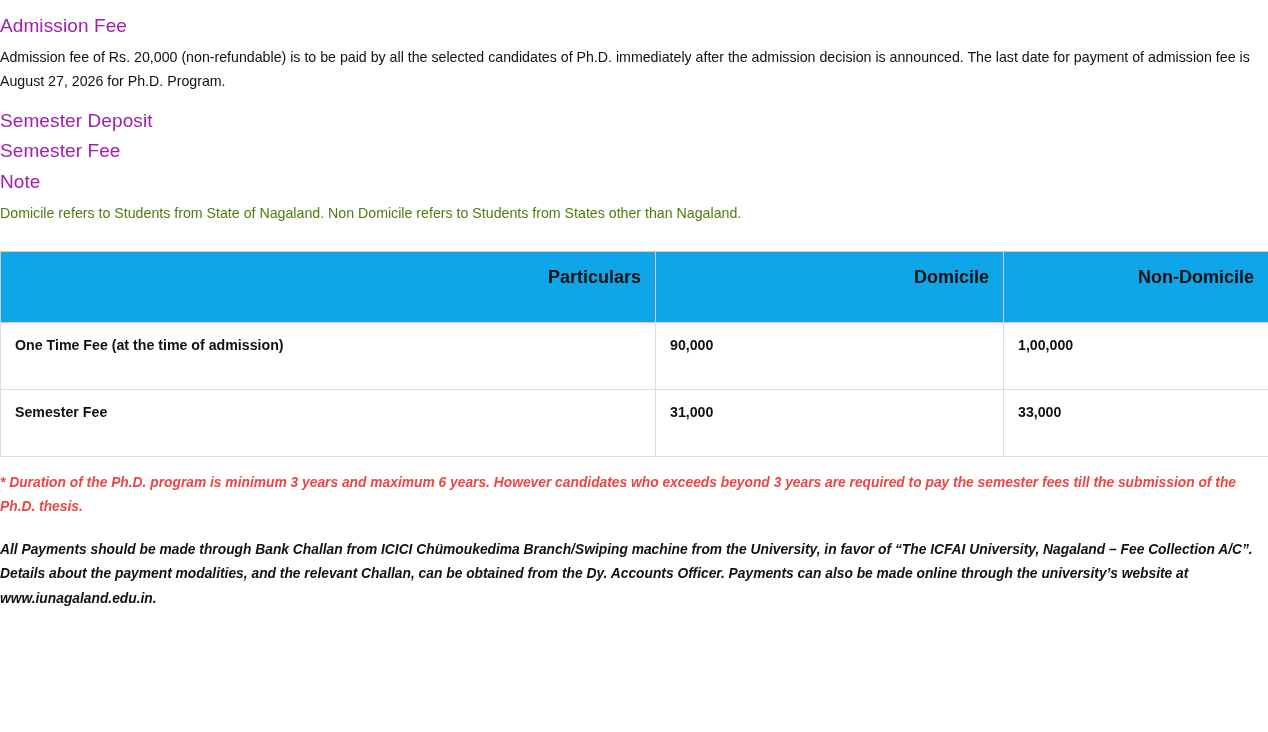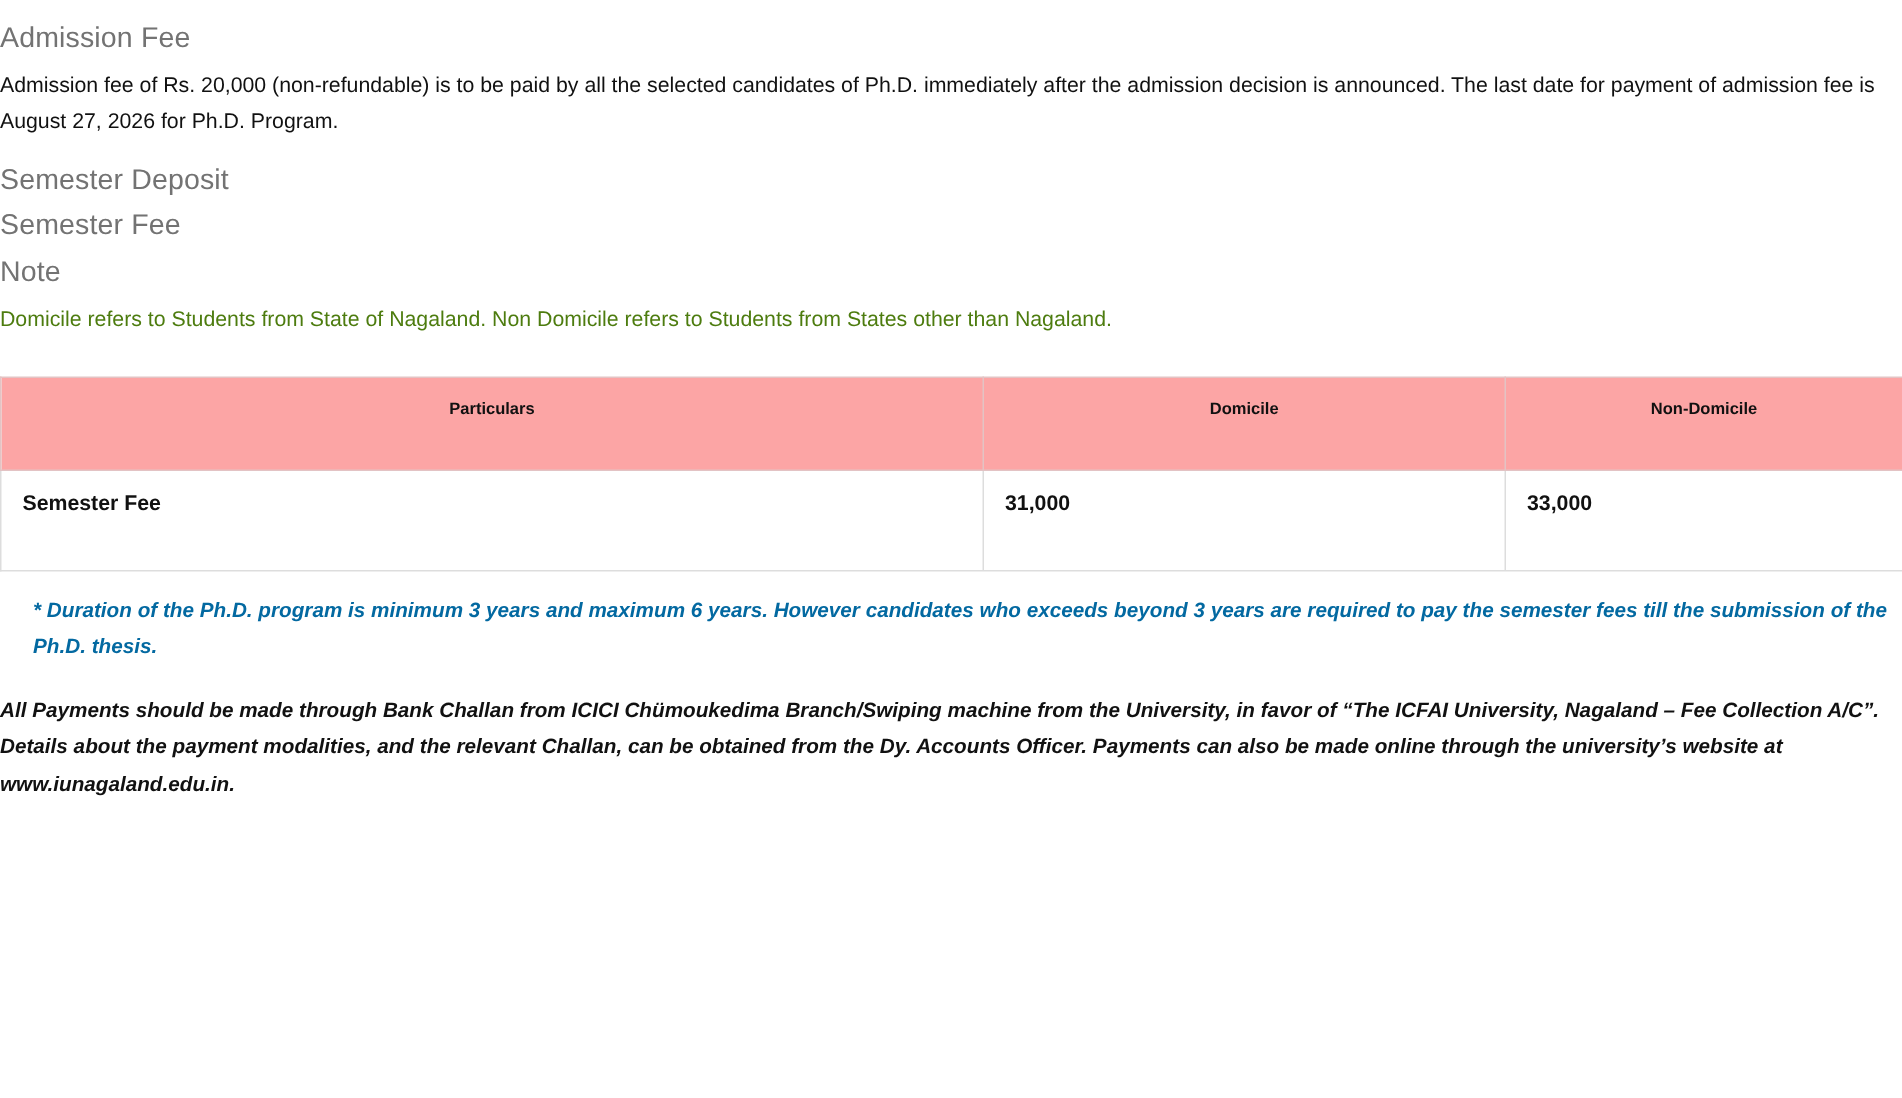--- a/index.html
+++ b/index.html
@@ -16,21 +16,21 @@
   }
   .page {
     width: 1268px;
     box-sizing: border-box;
     padding: 14px 0 0 0;
   }
   .section-heading {
     font-size: 19px;
     font-weight: 400;
     line-height: 1.25;
-    color: #737373;
+    color: #a21caf;
     margin: 0 0 7px 0;
     letter-spacing: 0.1px;
   }
   .body-text {
     font-size: 14.2px;
     font-weight: 400;
     line-height: 1.72;
     color: #111111;
     margin: 0 0 15px 0;
     max-width: 1268px;
@@ -52,25 +52,25 @@
   .fee-table {
     border-collapse: collapse;
     width: 1268px;
     table-layout: fixed;
     margin: 0 0 14px 0;
   }
   .fee-table col.c1 { width: 655px; }
   .fee-table col.c2 { width: 348px; }
   .fee-table col.c3 { width: 265px; }
   .fee-table thead th {
-    background: #fca5a5;
+    background: #0ea5e9;
     border: 1px solid #e3c3c4;
     border-left: none;
-    text-align: center;
-    font-size: 11px;
+    text-align: right;
+    font-size: 18px;
     font-weight: 700;
     color: #111111;
     padding: 15px 14px 34px 14px;
     vertical-align: top;
   }
   .fee-table thead th:first-child {
     border-left: 1px solid #e3c3c4;
   }
   .fee-table tbody td {
     border-left: 1px solid #dddddd;
@@ -83,23 +83,22 @@
     background: #ffffff;
   }
   .fee-table tbody td:last-child {
     border-right: 1px solid #dddddd;
   }
   .footnote {
     font-size: 13.8px;
     font-weight: 700;
     font-style: italic;
     line-height: 1.75;
-    color: #0369a1;
+    color: #ef4444;
     margin: 0 0 18px 0;
-    padding-left: 22px;
   }
   .payment-note {
     font-size: 13.8px;
     font-weight: 700;
     font-style: italic;
     line-height: 1.78;
     color: #111111;
     margin: 0;
   }
 </style>
@@ -127,20 +126,25 @@
     </colgroup>
     <thead>
       <tr>
         <th>Particulars</th>
         <th>Domicile</th>
         <th>Non-Domicile</th>
       </tr>
     </thead>
     <tbody>
       <tr>
+        <td>One Time Fee (at the time of admission)</td>
+        <td>90,000</td>
+        <td>1,00,000</td>
+      </tr>
+      <tr>
         <td>Semester Fee</td>
         <td>31,000</td>
         <td>33,000</td>
       </tr>
     </tbody>
   </table>
 
   <p class="footnote">* Duration of the Ph.D. program is minimum 3 years and maximum 6 years. However candidates who exceeds beyond 3 years are required to pay the semester fees till the submission of the Ph.D. thesis.</p>
 
   <p class="payment-note">All Payments should be made through Bank Challan from ICICI Chümoukedima Branch/Swiping machine from the University, in favor of “The ICFAI University, Nagaland – Fee Collection A/C”. Details about the payment modalities, and the relevant Challan, can be obtained from the Dy. Accounts Officer. Payments can also be made online through the university’s website at www.iunagaland.edu.in.</p>

